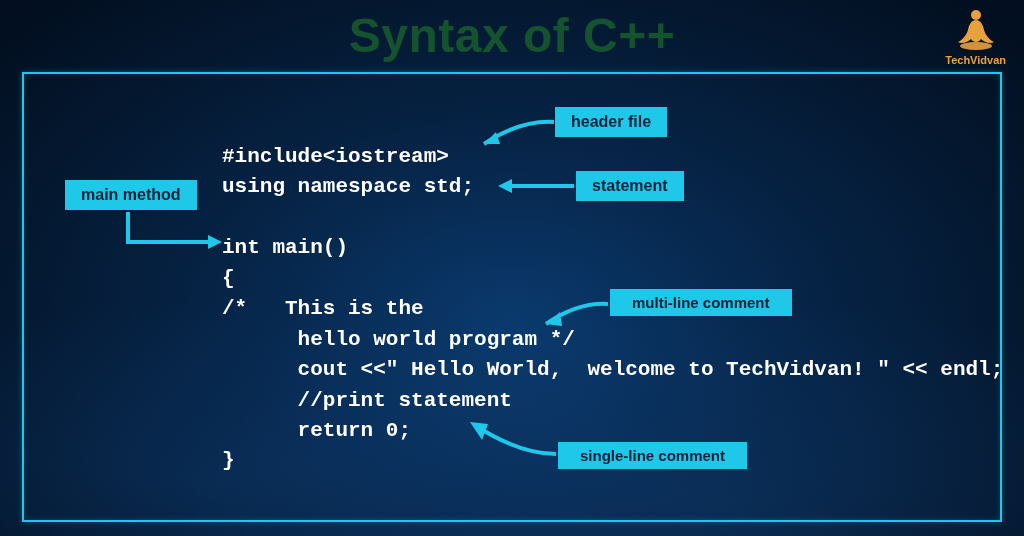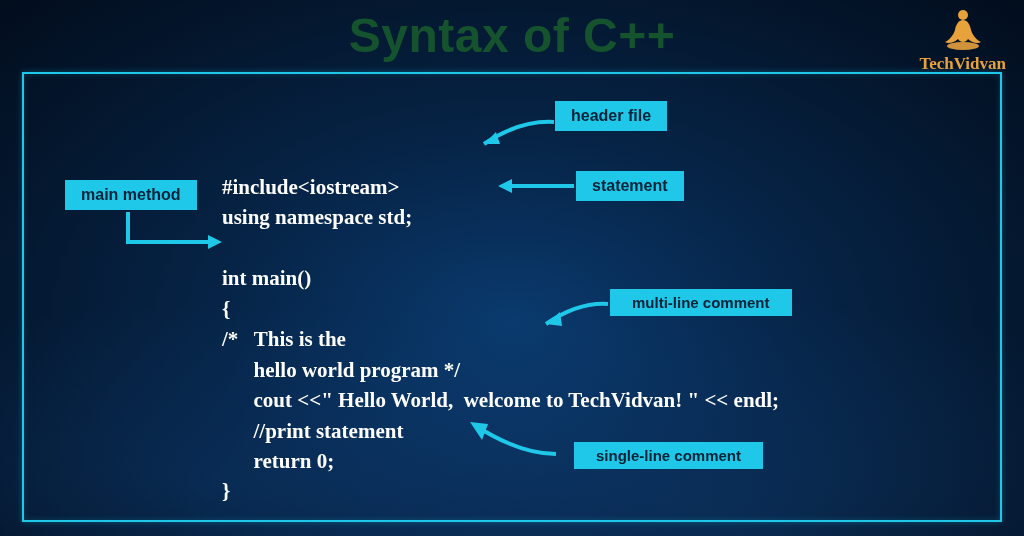--- a/index.html
+++ b/index.html
@@ -28,45 +28,43 @@
     font-size: 48px;
     font-weight: 700;
     letter-spacing: 0.5px;
   }
   .logo {
     position: absolute;
     top: 6px;
     right: 18px;
     text-align: center;
     color: #e8a23c;
-    font-size: 17px;
+    font-size: 11px;
     font-weight: 600;
-    font-family: Liberation Serif, serif;
   }
   .logo svg { display: block; margin: 0 auto 2px; }
   .frame {
     position: absolute;
     left: 22px;
     right: 22px;
     top: 72px;
     bottom: 14px;
     border: 2px solid #1fc8e8;
     box-shadow: 0 0 6px rgba(31,200,232,0.3), inset 0 0 6px rgba(31,200,232,0.2);
   }
   .code {
     position: absolute;
     left: 222px;
     top: 142px;
     color: #ffffff;
     font-size: 21px;
     font-weight: 700;
     line-height: 1.45;
     white-space: pre;
-    font-family: Liberation Serif, serif;
-    margin-top: 30px;
+    font-family: Liberation Mono, monospace;
   }
   .label {
     position: absolute;
     background: #1fc8e8;
     color: #042238;
     font-size: 16px;
     font-weight: 700;
     padding: 6px 16px;
     white-space: nowrap;
   }
@@ -98,25 +96,25 @@
 <span></span>
 <span>int main()</span>
 <span>{</span>
 <span>/*   This is the</span>
 <span>      hello world program */</span>
 <span>      cout &lt;&lt;" Hello World,  welcome to TechVidvan! " &lt;&lt; endl;</span>
 <span>      //print statement</span>
 <span>      return 0;</span>
 <span>}</span></pre>
 
-<div class="label" style="left:555px; top:101px;text-align:right;">header file</div>
+<div class="label" style="left:555px; top:107px;text-align:right;">header file</div>
 <div class="label" style="left:576px; top:171px;">statement</div>
 <div class="label" style="left:65px; top:180px;">main method</div>
 <div class="label small" style="left:610px; top:289px;">multi-line comment</div>
-<div class="label small" style="left:558px; top:442px;margin-left:16px;">single-line comment</div>
+<div class="label small" style="left:558px; top:442px;">single-line comment</div>
 
 <svg class="arrow" style="left:470px; top:114px;" width="90" height="40" viewBox="0 0 90 40">
   <path d="M84 8 Q50 6 14 30" fill="none" stroke="#1fc8e8" stroke-width="4"></path>
   <polygon points="14,30 26,18 30,30" fill="#1fc8e8"></polygon>
 </svg>
 
 <svg class="arrow" style="left:490px; top:176px;" width="90" height="20" viewBox="0 0 90 20">
   <line x1="84" y1="10" x2="18" y2="10" stroke="#1fc8e8" stroke-width="4"></line>
   <polygon points="8,10 22,3 22,17" fill="#1fc8e8"></polygon>
 </svg>

